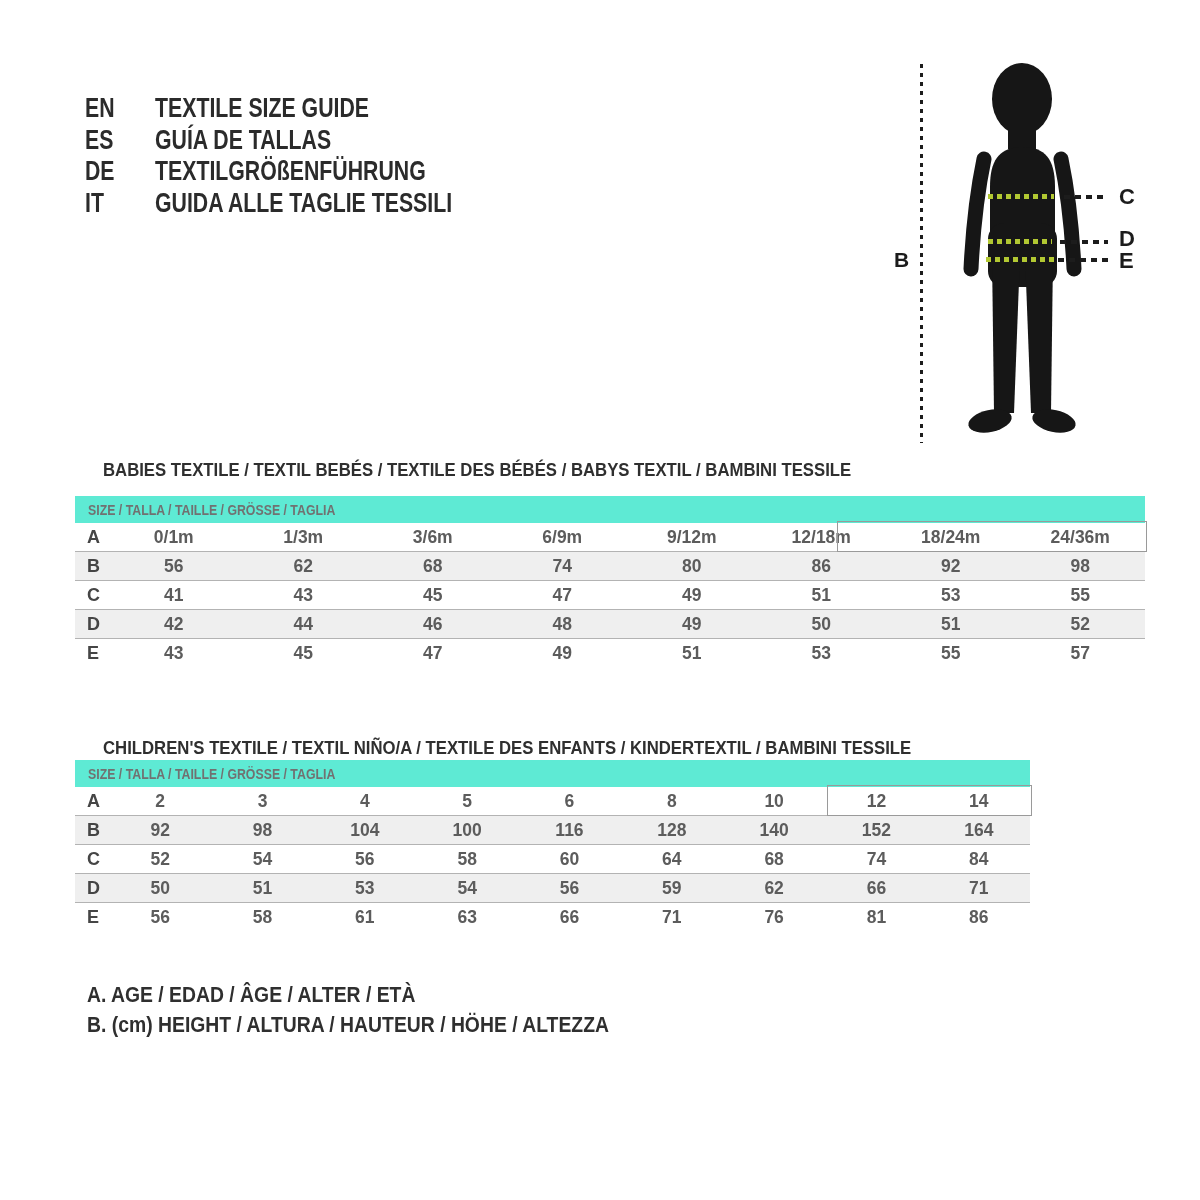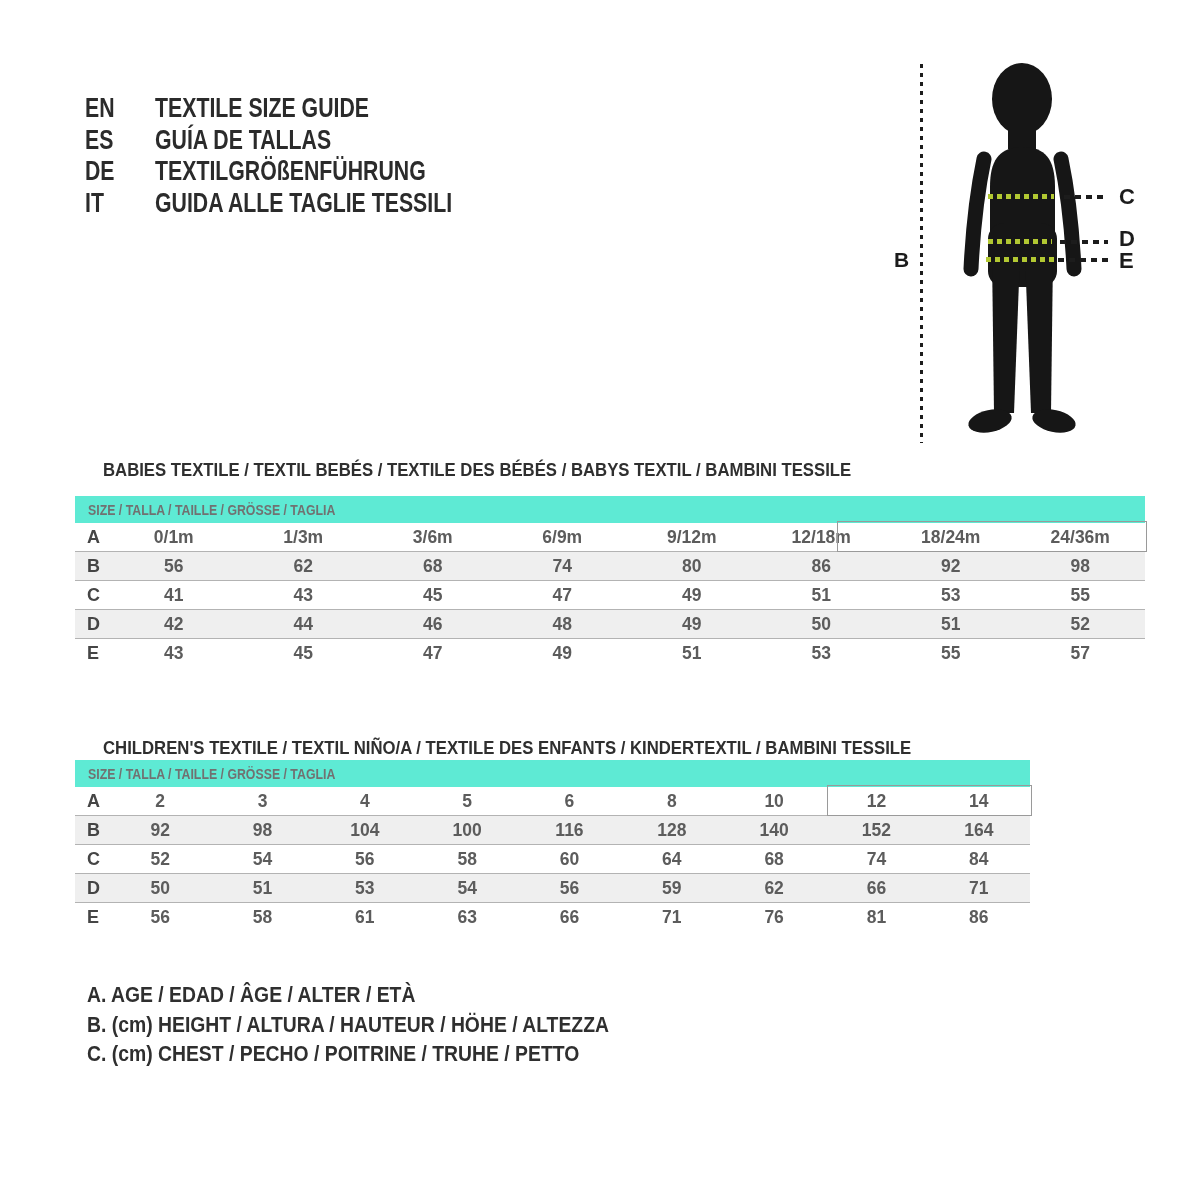--- a/index.html
+++ b/index.html
@@ -251,14 +251,13 @@
       <td>81</td>
       <td>86</td>
     </tr>
   </tbody>
 </table>
 <div class="hl-box hl-children"></div>
 
 <section class="legend">
   <div class="legend-row"><span class="cond">A. AGE / EDAD / ÂGE / ALTER / ETÀ</span></div>
   <div class="legend-row"><span class="cond">B. (cm) HEIGHT / ALTURA / HAUTEUR / HÖHE / ALTEZZA</span></div>
-  <div class="legend-row"><span class="cond">C. (cm) CHEST / PECHO / POITRINE / TRUHE / PETTO</span></div>
 </section>
 
 </body></html>

